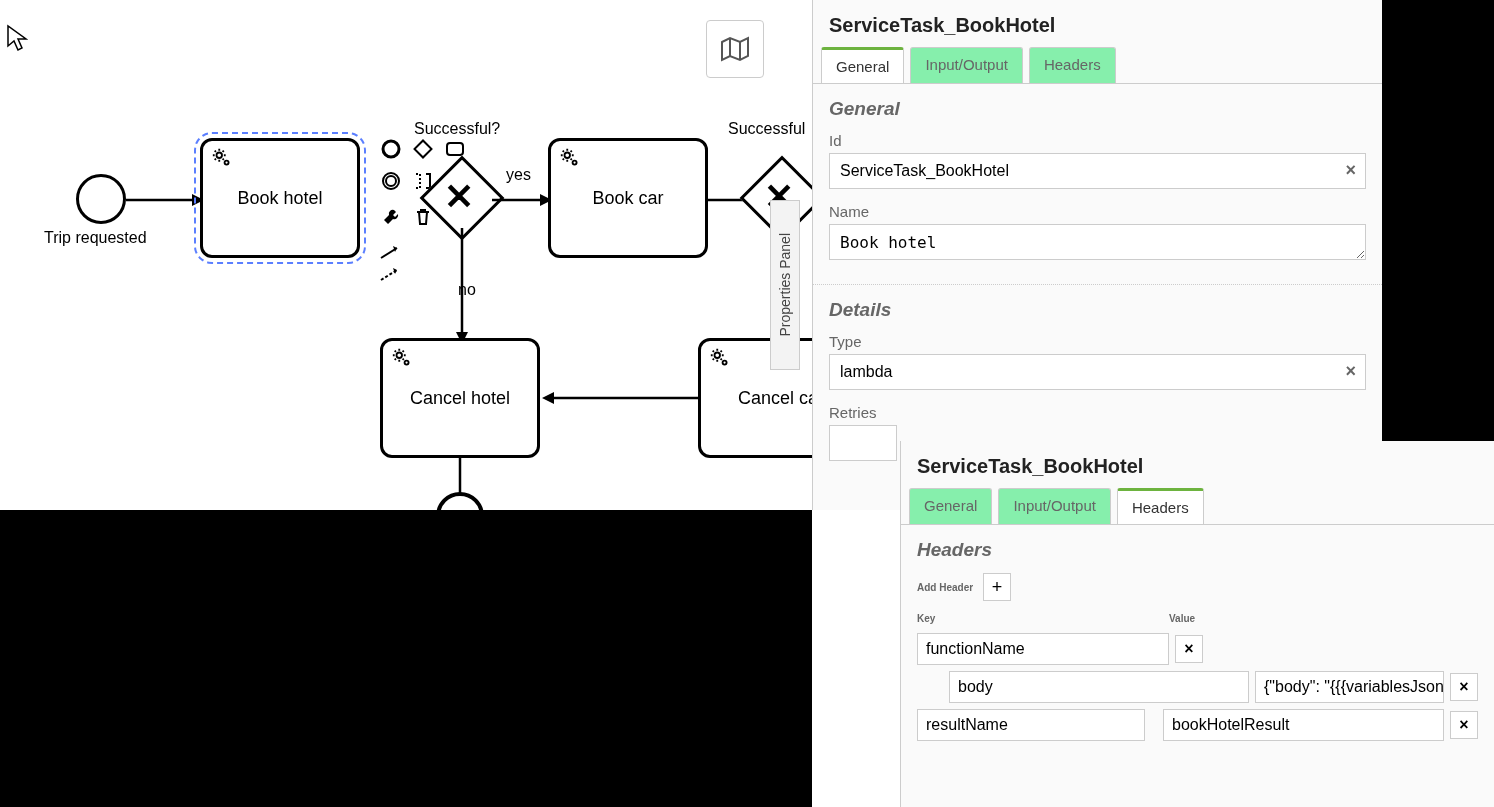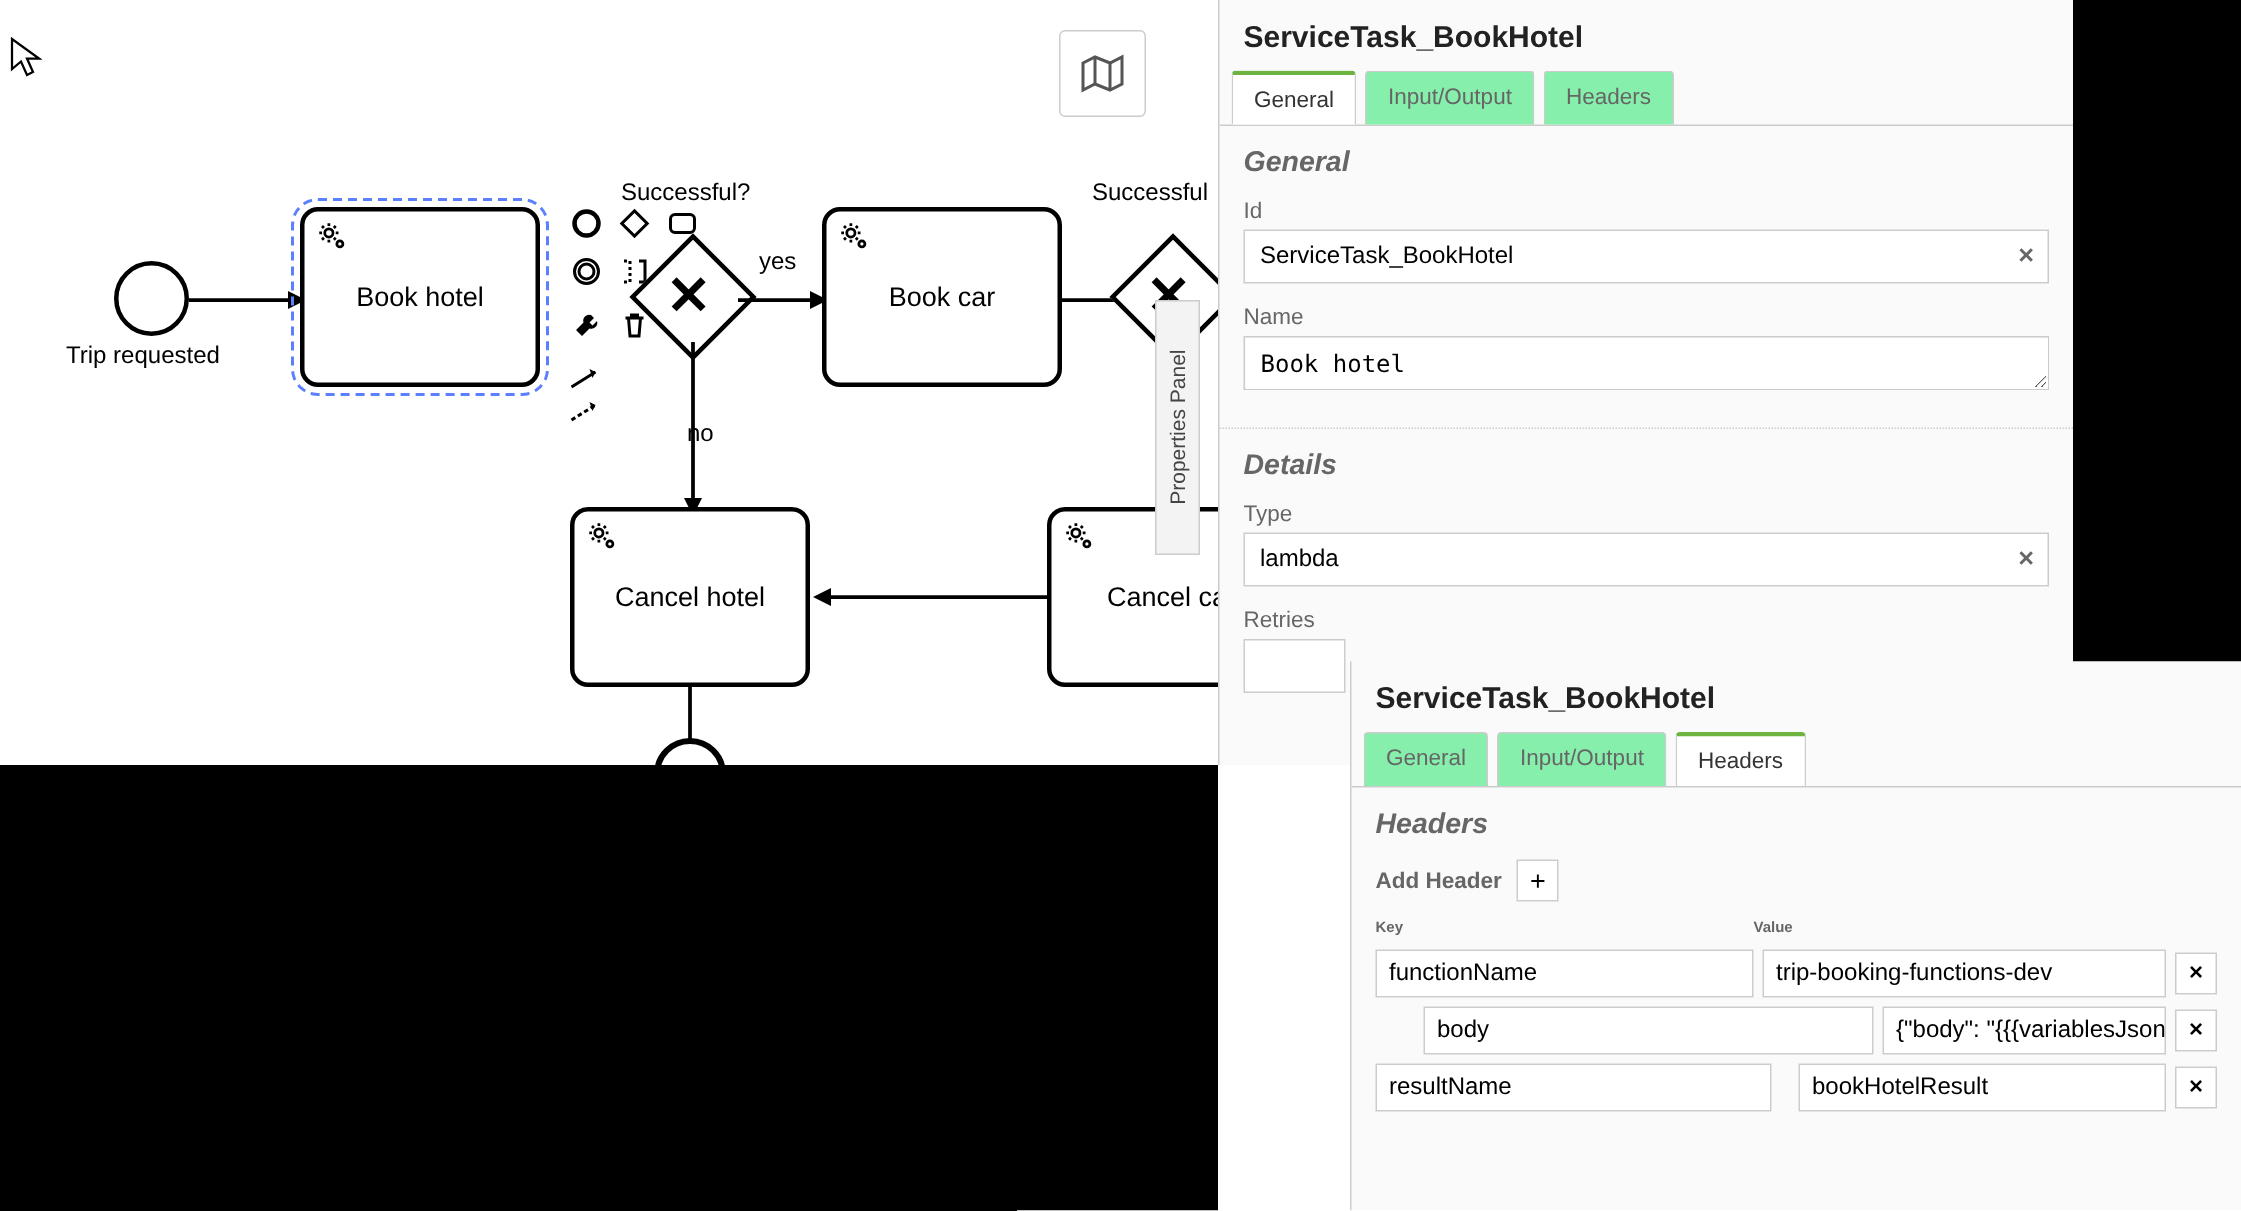--- a/index.html
+++ b/index.html
@@ -255,37 +255,36 @@
 
   <div class="panel" style="left:900px;top:441px;width:594px;height:366px;">
     <div class="ptitle">ServiceTask_BookHotel</div>
     <div class="tabs">
       <div class="tab">General</div>
       <div class="tab">Input/Output</div>
       <div class="tab active">Headers</div>
     </div>
     <div class="section-title">Headers</div>
     <div class="hdrlabel">
-      <span style="color:#666;font-weight:700;font-size:15px;">Add Header</span>
+      <span style="color:#666;font-weight:700;font-size:10px;">Add Header</span>
       <button class="addbtn">+</button>
     </div>
     <div class="tblhead">
       <div class="c1">Key</div>
       <div class="c2">Value</div>
     </div>
     <div class="trow">
       <div class="tcell" style="width:252px;">functionName</div>
-      <div class="tcell" style="flex:1;">trip-booking-functions-dev</div>
       <div class="rowdel">×</div>
     </div>
     <div class="trow">
       <div class="tcell" style="width:300px;margin-left:32px;">body</div>
       <div class="tcell" style="flex:1;">{"body": "{{{variablesJson</div>
       <div class="rowdel">×</div>
     </div>
     <div class="trow">
-      <div class="tcell" style="width:264px;">resultName</div>
+      <div class="tcell" style="width:228px;">resultName</div>
       <div class="tcell" style="flex:1;margin-left:12px;">bookHotelResult</div>
       <div class="rowdel">×</div>
     </div>
   </div>
 
 </div>
 
 </body></html>

